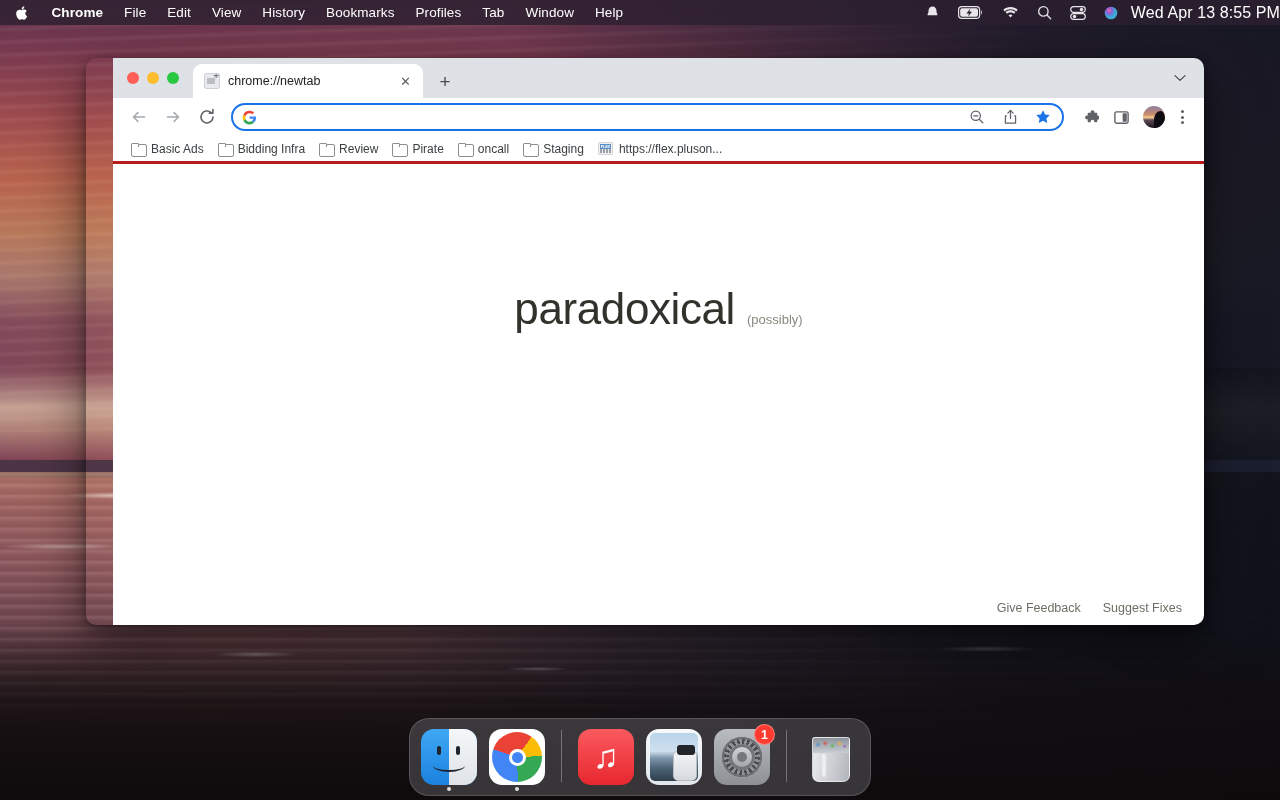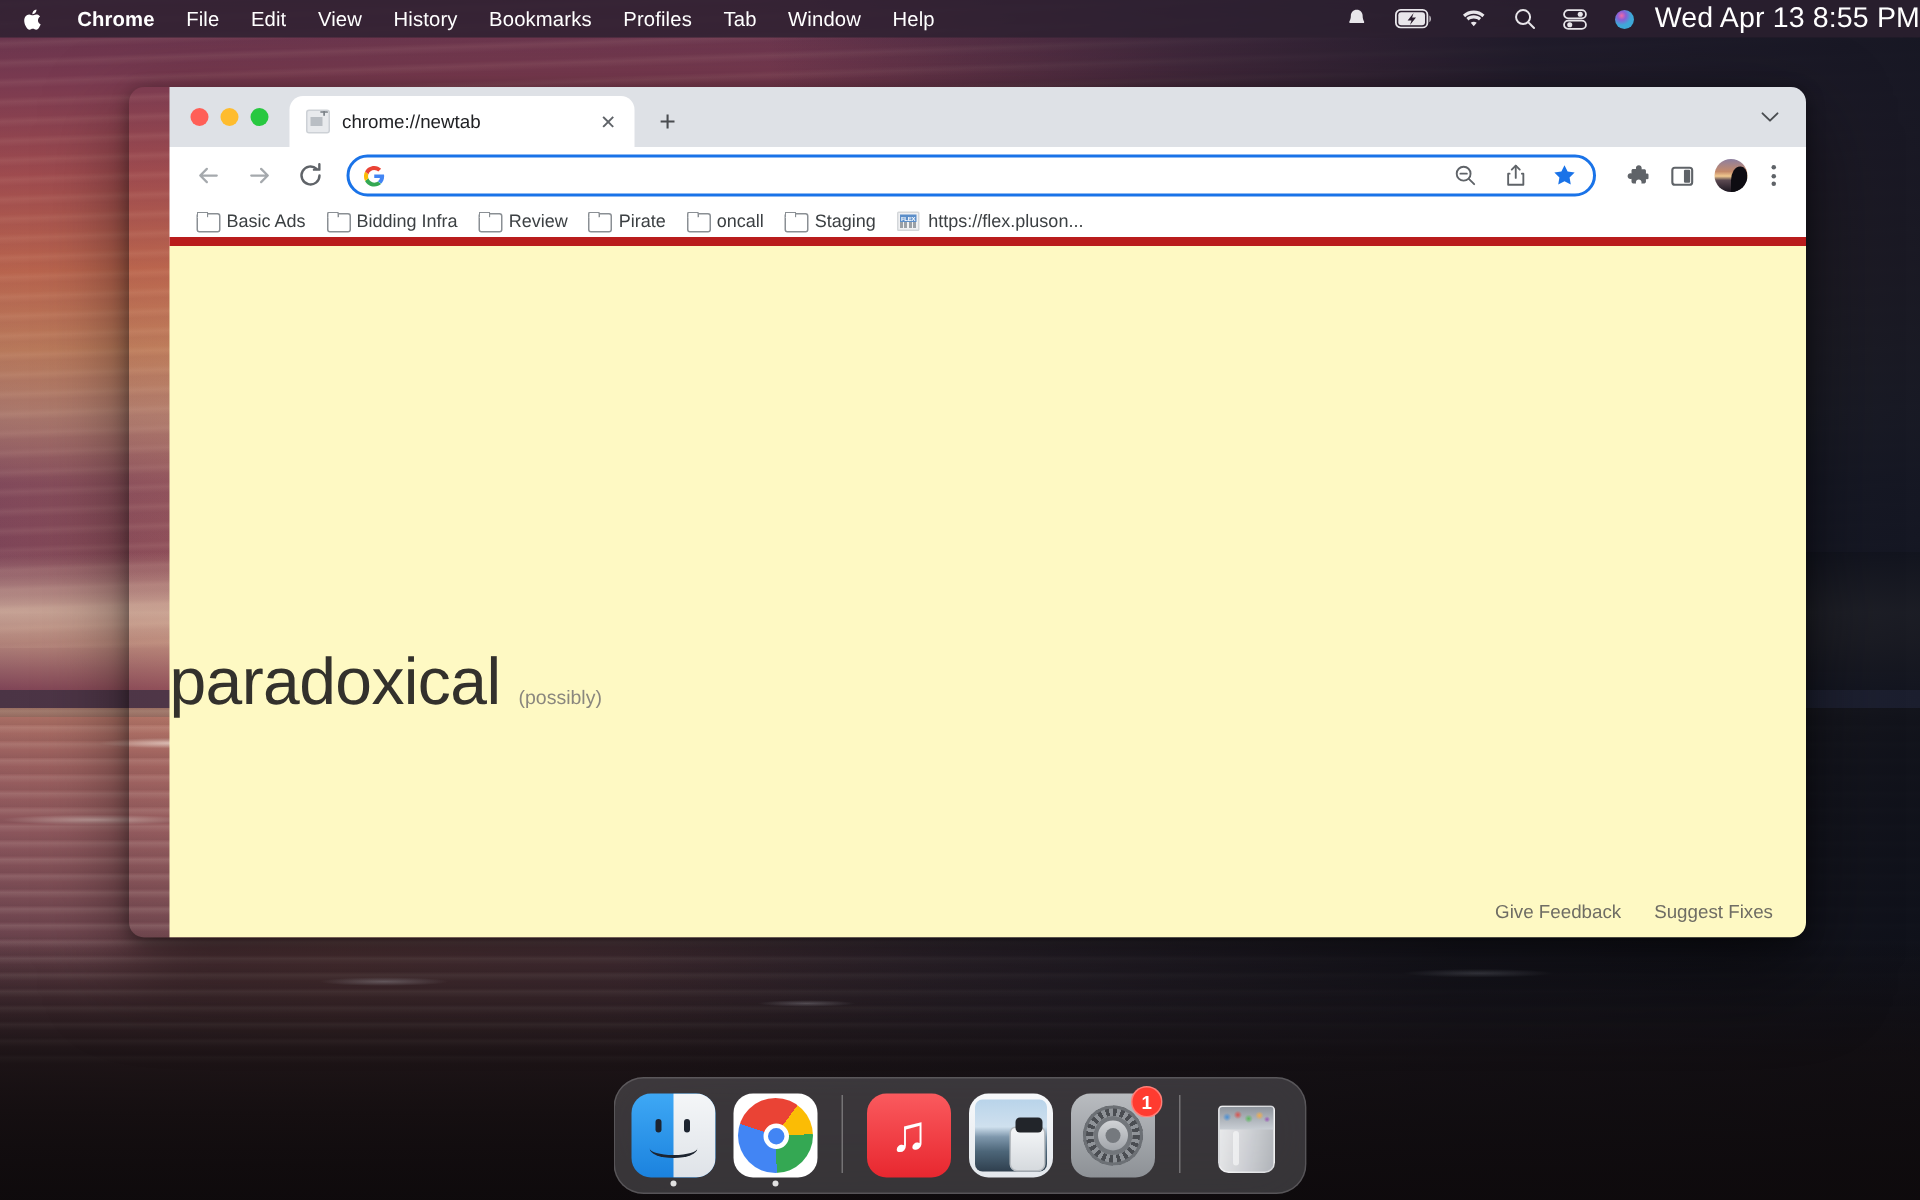--- a/index.html
+++ b/index.html
@@ -134,21 +134,21 @@
     display:flex; align-items:center;
     color:#ffffff; font-size:13.5px;
     padding:0 0 0 0;
   }
   #menu-left { display:flex; align-items:center; gap:0; }
   .apple-logo { padding:0 13px 0 14px; font-size:15px; line-height:1; display:flex; align-items:center; }
   .menu-item { padding:0 10.5px; line-height:25px; white-space:nowrap; letter-spacing:0.1px; }
   .menu-item.bold { font-weight:bold; }
   #menu-right { margin-left:auto; display:flex; align-items:center; gap:0; }
   .status-icon { display:flex; align-items:center; justify-content:center; padding:0 9px; }
-  #clock { font-size:19px; padding-left:4px; letter-spacing:0.1px; white-space:nowrap; }
+  #clock { font-size:16px; padding-left:4px; letter-spacing:0.1px; white-space:nowrap; }
 
   
   #window {
     position:absolute; left:86px; top:58px; width:1118px; height:567px;
     border-radius:10px; overflow:hidden; z-index:30;
     box-shadow:0 22px 55px rgba(0,0,0,0.55), 0 3px 12px rgba(0,0,0,0.4);
     padding-left:27px;
   }
   
   #tabstrip {
@@ -235,21 +235,21 @@
   }
   #menu-dots {
     width:24px; height:26px; display:flex; flex-direction:column; align-items:center;
     justify-content:center; gap:2.5px; margin-left:5px; flex:0 0 24px;
   }
   #menu-dots span { width:3px; height:3px; border-radius:50%; background:#5f6368; display:block; }
 
   
   #bookmarks {
     height:28px; background:#ffffff; display:flex; align-items:center;
-    padding:0 10px 0 12px; gap:0; border-bottom:6px solid #b91c1c;
+    padding:0 10px 0 12px; gap:0; border-bottom:3px solid #b91c1c;
   }
   .bm {
     display:flex; align-items:center; gap:6px; padding:3px 8px 3px 6px;
     border-radius:4px; font-size:12px; color:#3c4043; white-space:nowrap;
   }
   .folder-ico { width:14px; height:12px; position:relative; flex:0 0 14px; }
   .folder-ico::before {
     content:""; position:absolute; left:0; top:1px; width:14px; height:11px;
     border:1.3px solid #8a8f94; border-radius:1.5px 2px 2px 2px; background:#fff;
   }
@@ -264,22 +264,22 @@
     padding:1px; overflow:hidden; border:1px solid #d4d7da;
   }
   .flex-ico .fl-top {
     height:5px; background:#5b8ec9; color:#fff; font-size:4px; line-height:5px;
     text-align:center; font-weight:bold; letter-spacing:-0.2px;
   }
   .flex-ico .fl-bot { height:4px; background:repeating-linear-gradient(90deg,#9aa0a6 0 2px, #f0f1f3 2px 3px); }
 
   
   #page {
-    height:461px; background:#fef9c3; position:relative;
-    display:flex; flex-direction:row; align-items:center;justify-content:space-between;
+    height:461px; background:#ffffff; position:relative;
+    display:flex; flex-direction:column; align-items:center;justify-content:space-between;
   }
   #word-block {
     margin-top:120px; display:flex; align-items:baseline; justify-content:center;
     gap:12px;
   }
   #word {
     font-size:44px; color:#33312c; font-weight:400; letter-spacing:-0.4px;
   }
   #pos { font-size:13px; color:#8a877e; }
   #definition {

